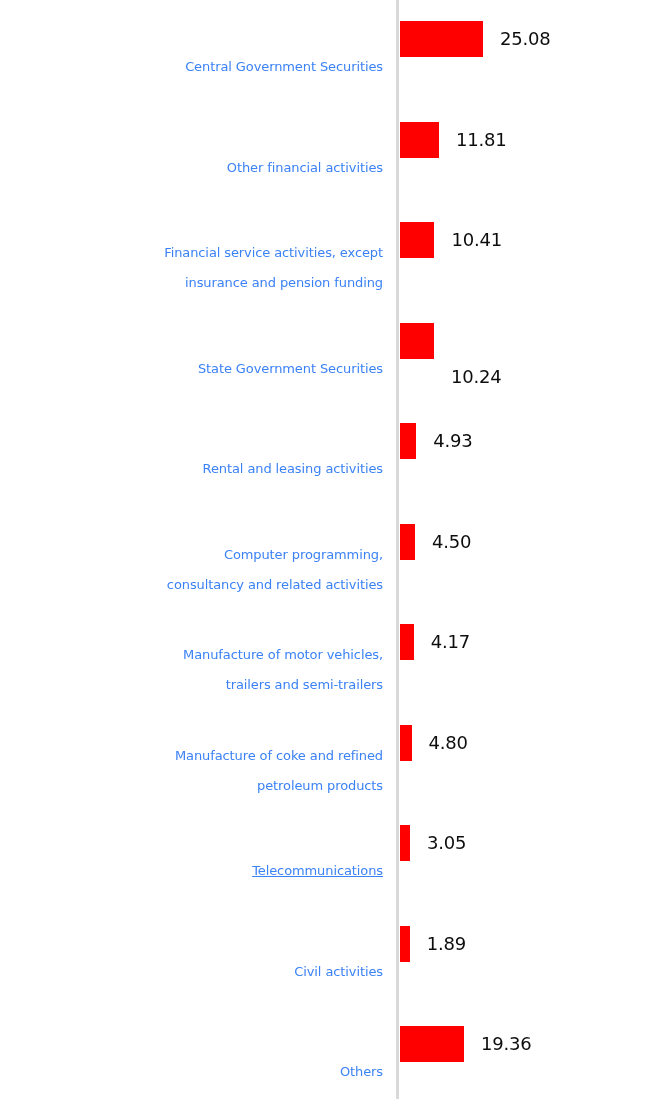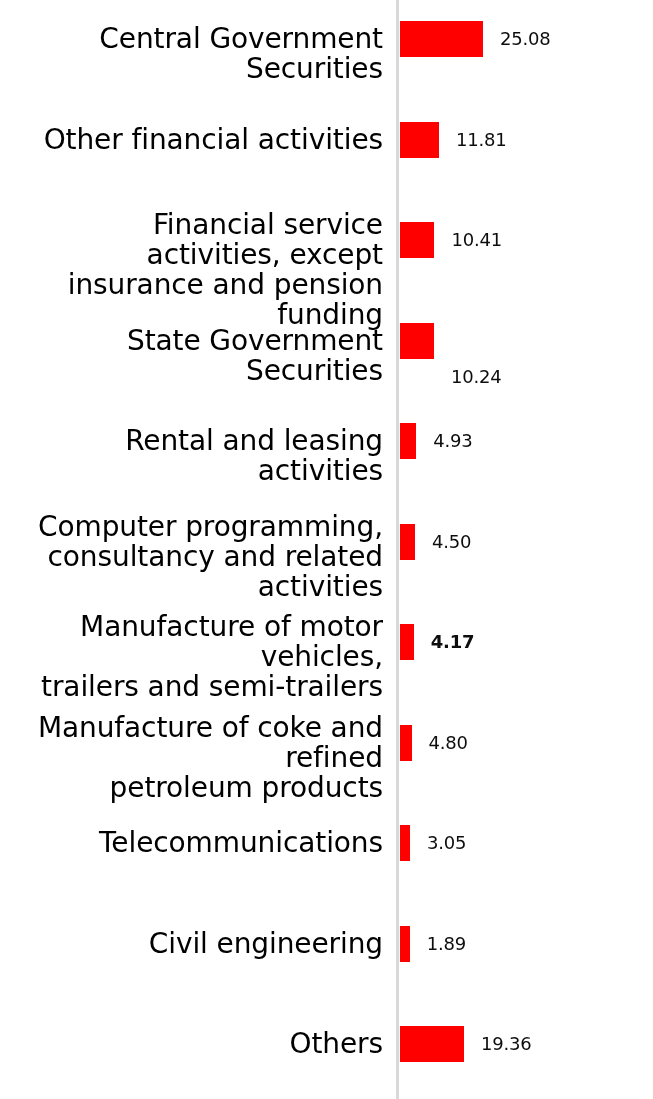--- a/index.html
+++ b/index.html
@@ -30,26 +30,27 @@
     position: absolute;
     left: 0px;
     width: 653px;
     height: 0px;
   }
   .cat-label {
     position: absolute;
     right: 270px;          
     width: 365px;
     text-align: right;
-    font-size: 28px;
+    font-size: 13px;
     line-height: 30px;
-    color: #000000;
+    color: #3b82f6;
     font-family: "DejaVu Sans", sans-serif;
     letter-spacing: -0.1px;
     white-space: pre-line;
+    margin-top: 28px;
   }
   .bar {
     position: absolute;
     left: 400px;
     height: 36px;
     background: #ff0000;
   }
   .value-label {
     position: absolute;
     font-size: 18px;
@@ -95,35 +96,35 @@
       <div class="bar-row" style="top: 541.5px;">
         <div class="cat-label" style="top: -30px; height: 60px;">Computer programming,
 consultancy and related activities</div>
         <div class="bar" style="top: -18px; width: 14.8923px; background: rgb(255, 0, 0);"></div>
         <div class="value-label" style="top: -18px; left: 431.892px;">4.50</div>
       </div>
       <div class="bar-row" style="top: 642px;">
         <div class="cat-label" style="top: -30px; height: 60px;">Manufacture of motor vehicles,
 trailers and semi-trailers</div>
         <div class="bar" style="top: -18px; width: 13.8002px; background: rgb(255, 0, 0);"></div>
-        <div class="value-label" style="top: -18px; left: 430.8px; font-weight: bold;">4.17</div>
+        <div class="value-label" style="top: -18px; left: 430.8px;">4.17</div>
       </div>
       <div class="bar-row" style="top: 742.5px;">
         <div class="cat-label" style="top: -30px; height: 60px;">Manufacture of coke and refined
 petroleum products</div>
         <div class="bar" style="top: -18px; width: 11.5498px; background: rgb(255, 0, 0);"></div>
         <div class="value-label" style="top: -18px; left: 428.55px;">4.80</div>
       </div>
       <div class="bar-row" style="top: 843px;">
-        <div class="cat-label" style="top: -15px; height: 30px;">Telecommunications</div>
+        <div class="cat-label" style="top: -15px; height: 30px; text-decoration: underline;">Telecommunications</div>
         <div class="bar" style="top: -18px; width: 10.0937px; background: rgb(255, 0, 0);"></div>
         <div class="value-label" style="top: -18px; left: 427.094px;">3.05</div>
       </div>
       <div class="bar-row" style="top: 943.5px;">
-        <div class="cat-label" style="top: -15px; height: 30px;">Civil engineering</div>
+        <div class="cat-label" style="top: -15px; height: 30px;">Civil activities</div>
         <div class="bar" style="top: -18px; width: 9.76276px; background: rgb(255, 0, 0);"></div>
         <div class="value-label" style="top: -18px; left: 426.763px;">1.89</div>
       </div>
       <div class="bar-row" style="top: 1044px;">
         <div class="cat-label" style="top: -15px; height: 30px;">Others</div>
         <div class="bar" style="top: -18px; width: 64.0702px; background: rgb(255, 0, 0);"></div>
         <div class="value-label" style="top: -18px; left: 481.07px;">19.36</div>
       </div>
     </div>
 </div>

